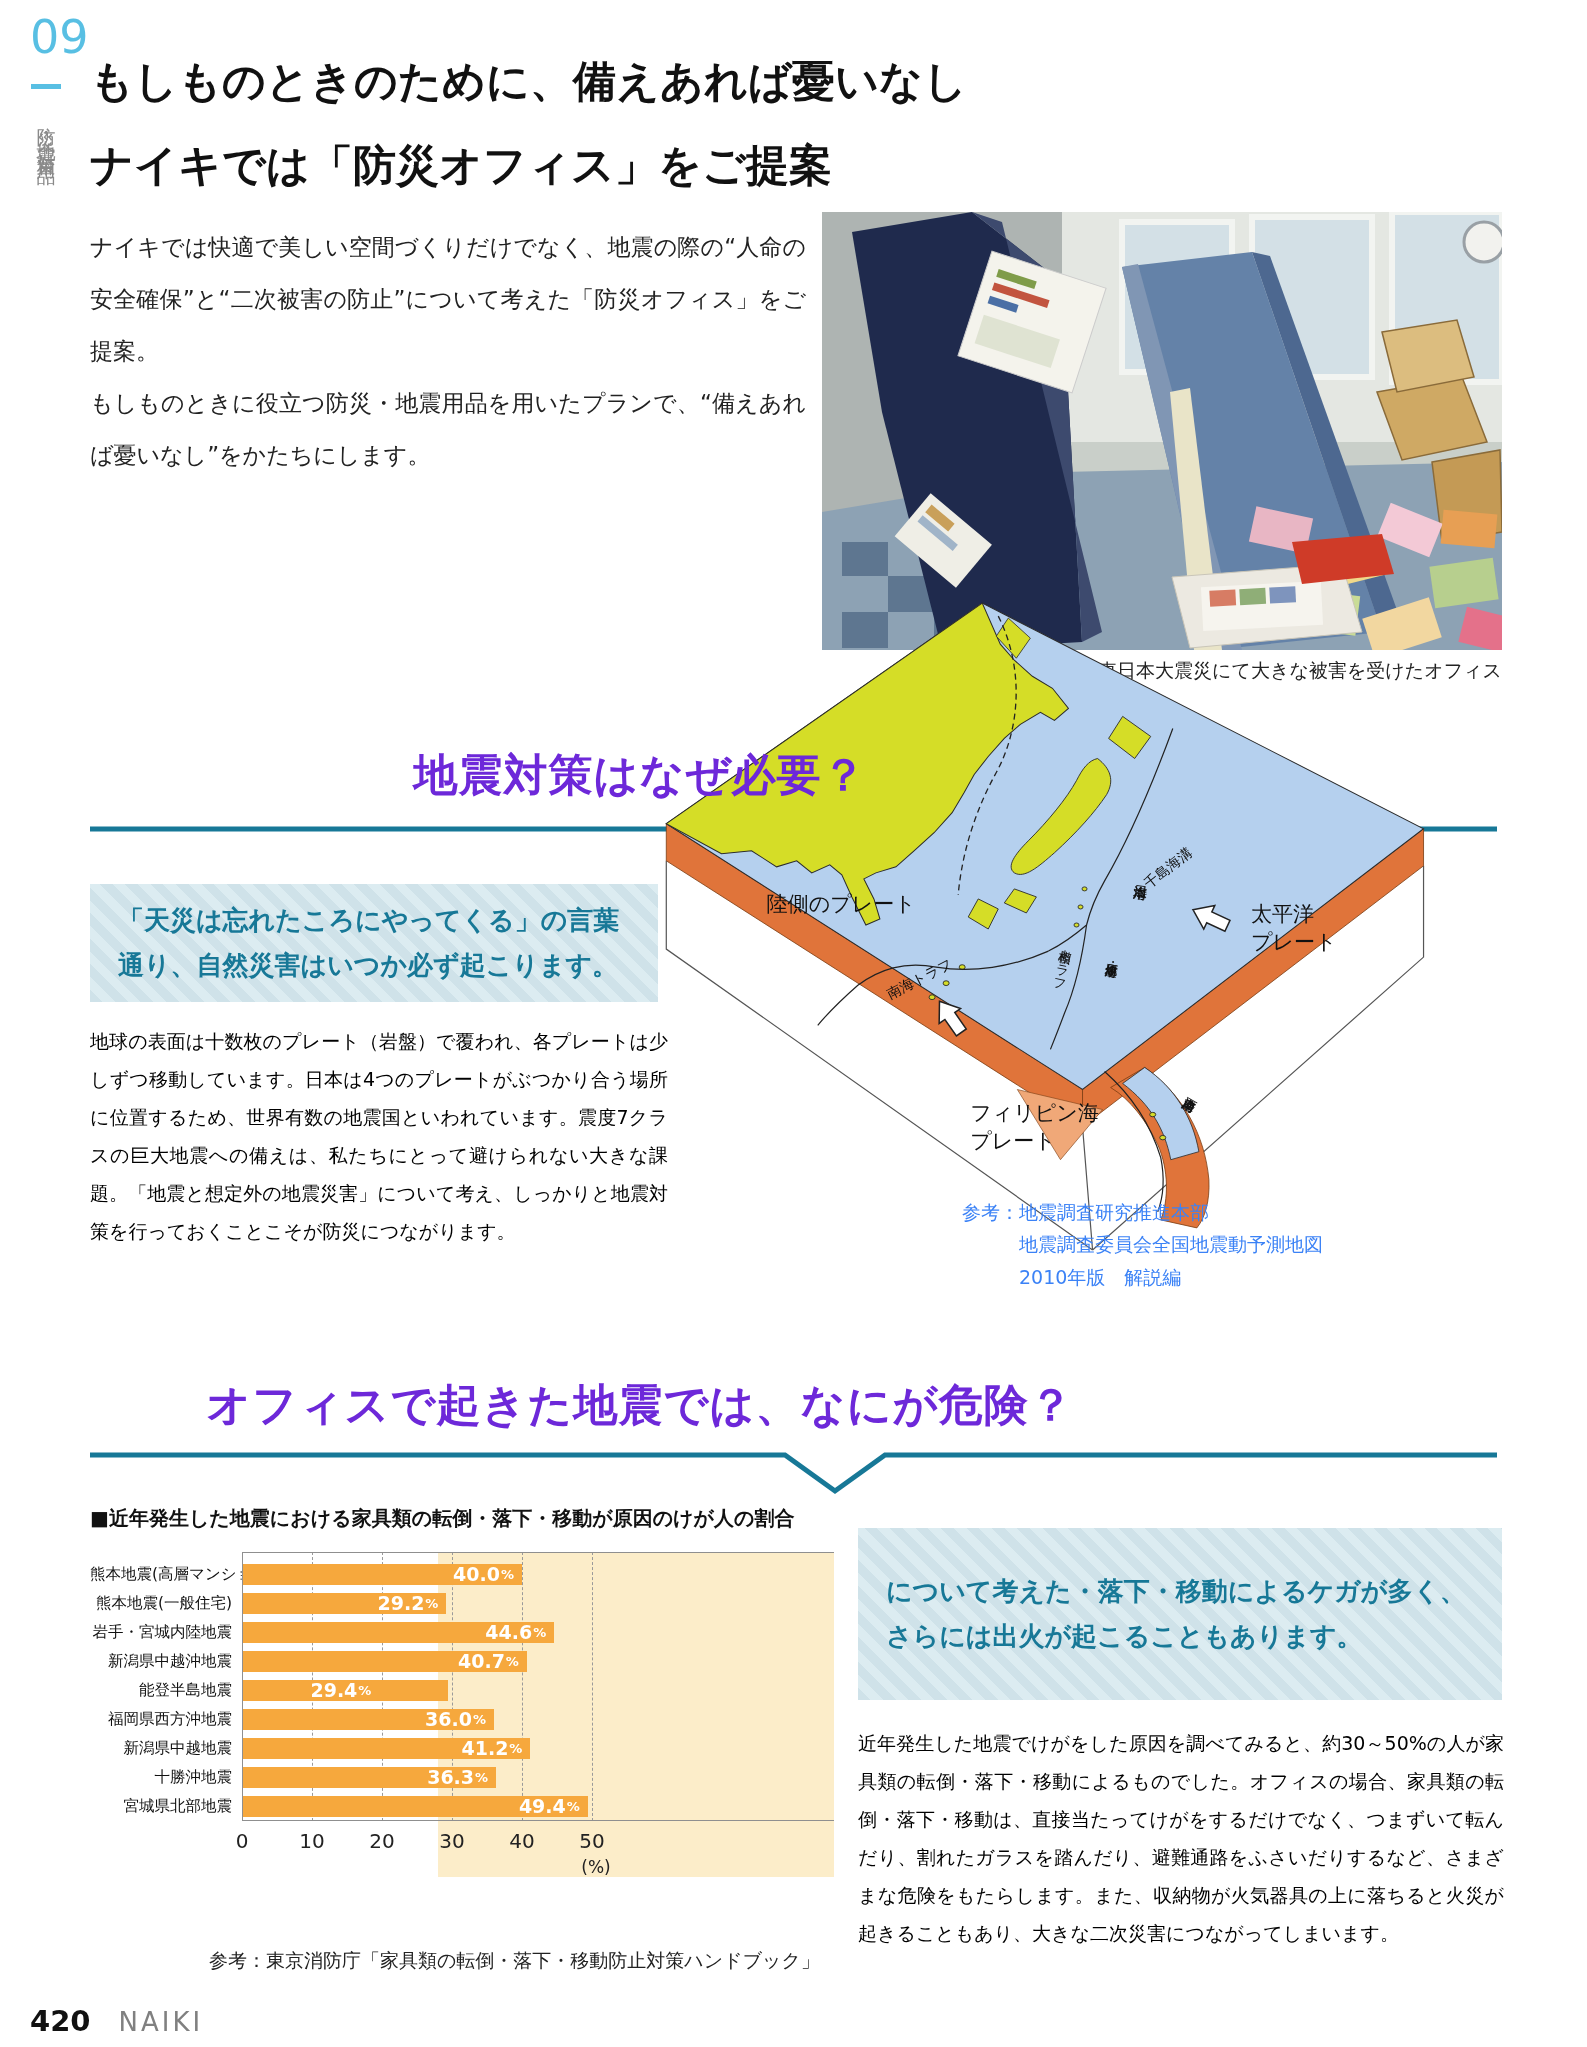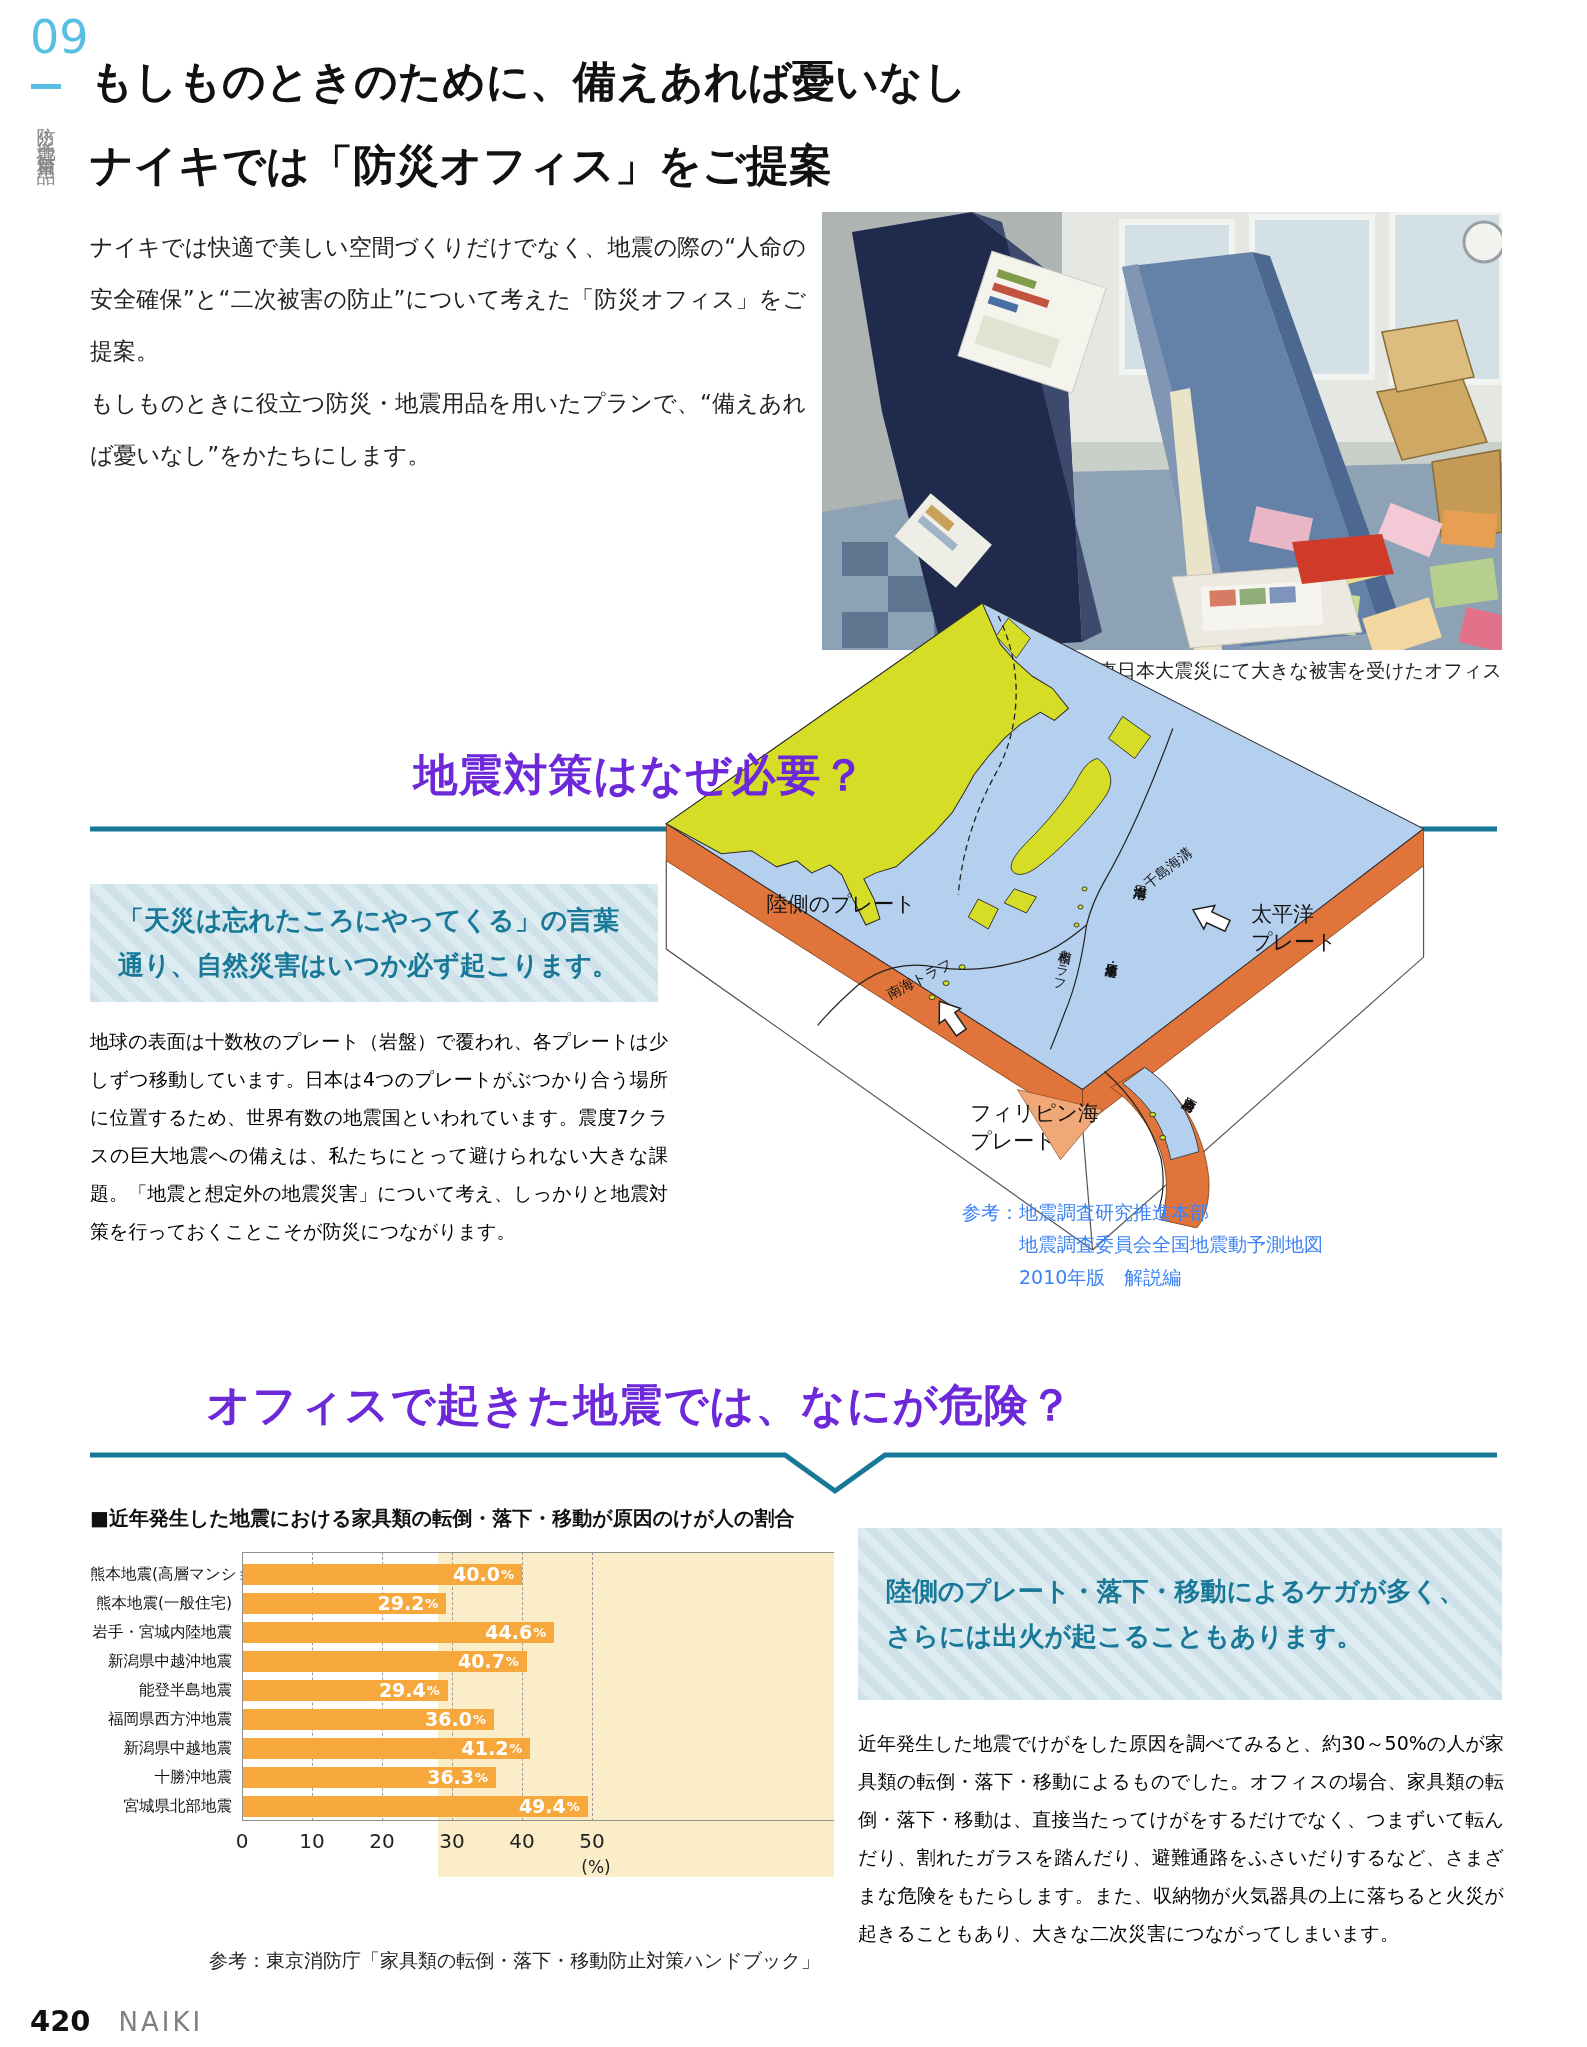--- a/index.html
+++ b/index.html
@@ -284,21 +284,21 @@
               <span class="bar-unit">%</span>
             </div>
           </div>
           <div class="chart-row">
             <div class="bar" style="width: 284.9px; background: rgb(246, 168, 61);">
               <span class="bar-val">40.7</span>
               <span class="bar-unit">%</span>
             </div>
           </div>
           <div class="chart-row">
-            <div class="bar" style="width: 205.8px; background: rgb(246, 168, 61);">
+            <div class="bar" style="width: 205.8px; background: rgb(246, 168, 61); justify-content: center;">
               <span class="bar-val">29.4</span>
               <span class="bar-unit">%</span>
             </div>
           </div>
           <div class="chart-row">
             <div class="bar" style="width: 252px; background: rgb(246, 168, 61);">
               <span class="bar-val">36.0</span>
               <span class="bar-unit">%</span>
             </div>
           </div>
@@ -328,21 +328,21 @@
         <span class="tick" style="left: 140px;">20</span>
         <span class="tick" style="left: 210px;">30</span>
         <span class="tick" style="left: 280px;">40</span>
         <span class="tick" style="left: 350px;">50</span>
         <span class="xunit" style="left: 354px;">(%)</span>
       </div>
   </div>
   <div class="chart-source">参考：東京消防庁「家具類の転倒・落下・移動防止対策ハンドブック」</div>
 
   <div class="callout" id="callout2">
-    <div>陸側のプレート・落下・移動によるケガが多く、</div>
+    <div>について考えた・落下・移動によるケガが多く、</div>
     <div>さらには出火が起こることもあります。</div>
   </div>
   <div class="body-text" id="body2">近年発生した地震でけがをした原因を調べてみると、約30～50%の人が家具類の転倒・落下・移動によるものでした。オフィスの場合、家具類の転倒・落下・移動は、直接当たってけがをするだけでなく、つまずいて転んだり、割れたガラスを踏んだり、避難通路をふさいだりするなど、さまざまな危険をもたらします。また、収納物が火気器具の上に落ちると火災が起きることもあり、大きな二次災害につながってしまいます。</div>
 
   <div class="footer">
     <span class="num">420</span>
     <span class="brand">NAIKI</span>
   </div>
 
 </div>

